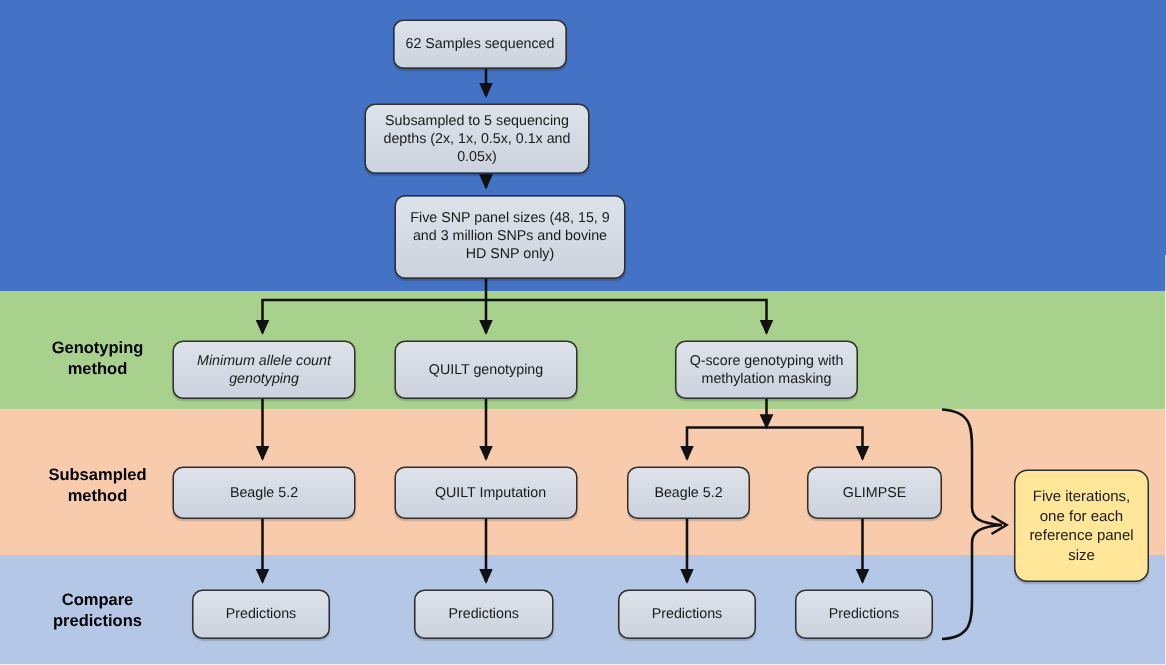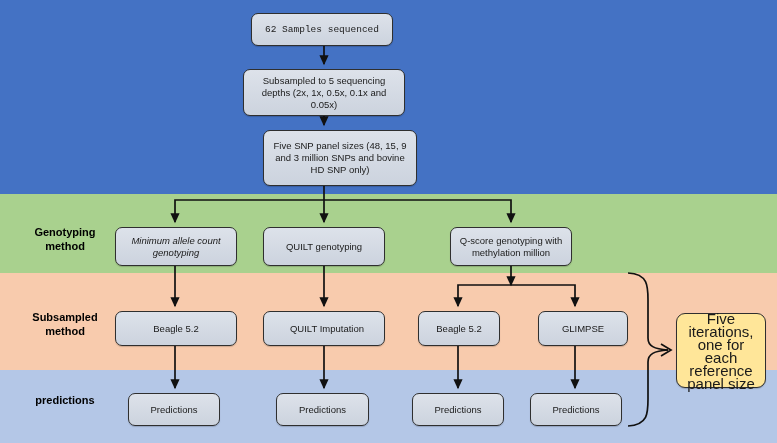--- a/index.html
+++ b/index.html
@@ -54,36 +54,36 @@
     padding: 2px 6px;
     box-shadow: 0 1px 1px rgba(0,0,0,0.18);
   }
   .node.note {
     background: #FFE699;
     border: 1px solid #2f2f2f;
     border-radius: 9px;
   }
 
   
-  #node-samples        { left:251px; top:13px;  width:142px; height:33px;font-family:Liberation Mono, monospace; }
-  #node-subsampled     { left:243px; top:69px;  width:162px; height:47px; }
+  #node-samples        { left:262px; top:13px;  width:116px; height:33px; }
+  #node-subsampled     { left:243px; top:69px;  width:150px; height:47px; }
   #node-panels         { left:243px; top:130px; width:154px; height:56px;margin-left:20px; }
   #node-mac-geno       { left:115px; top:227px; width:122px; height:39px;font-style:italic; }
   #node-quilt-geno     { left:263px; top:227px; width:122px; height:39px; }
   #node-qscore-geno    { left:450px; top:227px; width:122px; height:39px; }
   #node-beagle-1       { left:115px; top:311px; width:122px; height:35px; }
   #node-quilt-imp      { left:263px; top:311px; width:122px; height:35px;padding-left:12px; }
   #node-beagle-2       { left:418px; top:311px; width:82px;  height:35px; }
   #node-glimpse        { left:538px; top:311px; width:90px;  height:35px; }
   #node-pred-1         { left:128px; top:393px; width:92px;  height:33px; }
   #node-pred-2         { left:276px; top:393px; width:93px;  height:33px; }
   #node-pred-3         { left:412px; top:393px; width:92px;  height:33px; }
   #node-pred-4         { left:530px; top:393px; width:92px;  height:33px; }
   #node-iterations     { left:676px; top:313px; width:90px;  height:75px;
-                         font-size:15px; line-height:13px; }
+                         font-size:10px; line-height:13px; }
 
   #edges {
     position: absolute;
     left: 0; top: 0;
     width: 777px; height: 443px;
     pointer-events: none;
   }
 </style>
 </head>
 <body>
@@ -97,20 +97,21 @@
 
   <div class="band-label" id="label-genotyping">
     <div>Genotyping</div>
     <div>method</div>
   </div>
   <div class="band-label" id="label-imputation">
     <div>Subsampled</div>
     <div>method</div>
   </div>
   <div class="band-label" id="label-compare">
+    <div>Compare</div>
     <div>predictions</div>
   </div>
 
   <svg id="edges" viewBox="0 0 777 443" xmlns="http://www.w3.org/2000/svg">
     <defs>
       <marker id="arrow" markerWidth="7" markerHeight="7" refX="5.2" refY="3" orient="auto" markerUnits="strokeWidth">
         <path d="M0,0.3 L6,3 L0,5.7 z" fill="#111111"></path>
       </marker>
     </defs>
     <g stroke="#111111" stroke-width="1.7" fill="none" marker-end="url(#arrow)">
@@ -146,21 +147,21 @@
     <span>Five SNP panel sizes (48, 15, 9 and 3 million SNPs and bovine HD SNP only)</span>
   </div>
 
   <div class="node" id="node-mac-geno">
     <span>Minimum allele count genotyping</span>
   </div>
   <div class="node" id="node-quilt-geno">
     <span>QUILT genotyping</span>
   </div>
   <div class="node" id="node-qscore-geno">
-    <span>Q-score genotyping with methylation million</span>
+    <span>Q-score genotyping with methylation masking</span>
   </div>
 
   <div class="node" id="node-beagle-1">
     <span>Beagle 5.2</span>
   </div>
   <div class="node" id="node-quilt-imp">
     <span>QUILT Imputation</span>
   </div>
   <div class="node" id="node-beagle-2">
     <span>Beagle 5.2</span>

